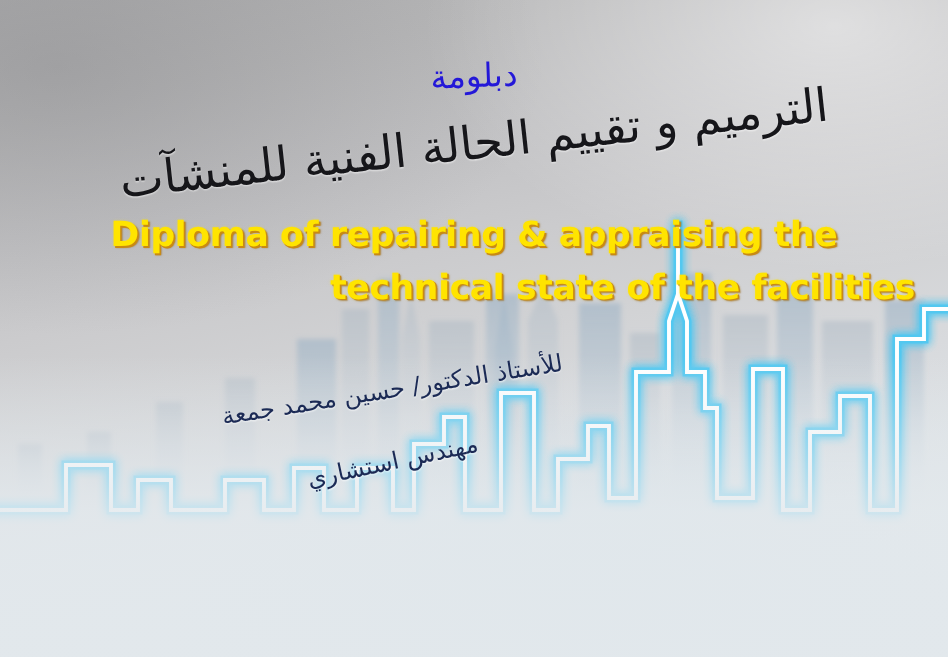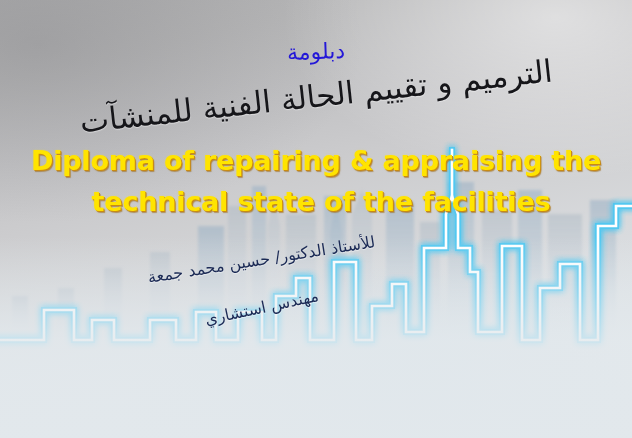--- a/index.html
+++ b/index.html
@@ -78,30 +78,30 @@
     text-shadow:0 1px 1px rgba(255,255,255,.45);
   }
 
   .en-title{
     position:absolute;
     left:22px;right:22px;top:140px;
     text-align:center;
     color:#ffe400;
     font-family:"DejaVu Sans","Liberation Sans",sans-serif;
     font-weight:700;
-    font-size:27px;
+    font-size:23px;
     line-height:1.52;
     letter-spacing:-.2px;
     text-shadow:
       1px 1px 0 #c98a12,
       1.6px 1.6px 1px rgba(150,95,10,.55),
       0 0 2px rgba(255,228,0,.35);
   }
   .en-title .ln{display:block;}
-  .en-title .ln2{padding-left:10px;}
+  .en-title .ln2{padding-left:10px;text-align:right;}
 
   .ar-sig1{
     position:absolute;
     left:148px;top:268px;
     color:#1b2a55;
     font-family:"DejaVu Sans","Liberation Sans",sans-serif;
     font-size:16px;
     direction:rtl;
     white-space:nowrap;
     transform:rotate(-9deg);

